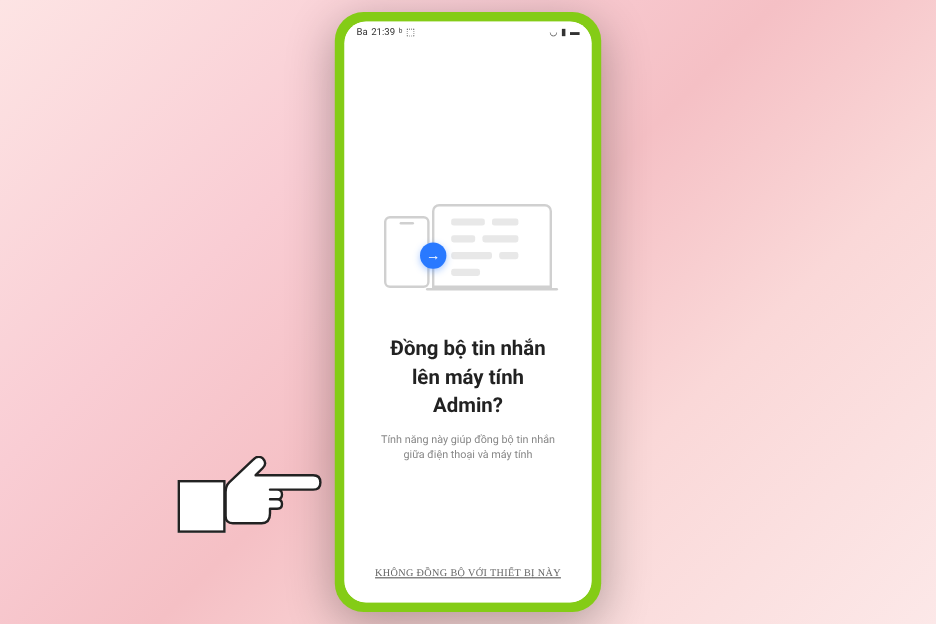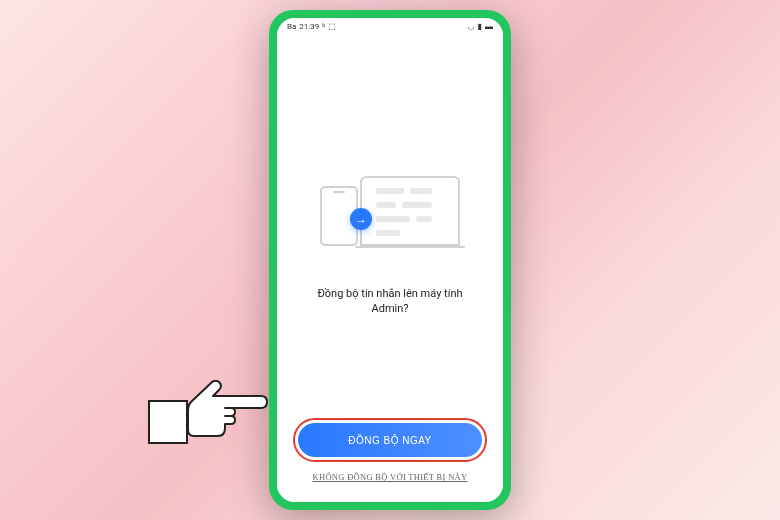--- a/index.html
+++ b/index.html
@@ -1,31 +1,31 @@
 <!DOCTYPE html>
 <html><head>
   <meta charset="utf-8">
   <style>
     * { margin: 0; padding: 0; box-sizing: border-box; }
     body { width: 780px; height: 520px; background: linear-gradient(135deg, #fde4e4 0%, #f9cdd4 30%, #f5c0c5 50%, #fad8d8 70%, #fce8e8 100%); display: flex; align-items: center; justify-content: center; font-family: -apple-system, BlinkMacSystemFont, "Segoe UI", Roboto, sans-serif; position: relative; overflow: hidden; }
-    .phone-frame { width: 242px; height: 500px; background: #22c55e; border-radius: 24px; padding: 8px; box-shadow: 0 10px 40px rgba(0,0,0,0.3); position: relative; }
+    .phone-frame { width: 222px; height: 500px; background: #84cc16; border-radius: 24px; padding: 8px; box-shadow: 0 10px 40px rgba(0,0,0,0.3); position: relative; }
     .phone-screen { width: 100%; height: 100%; background: #fff; border-radius: 18px; overflow: hidden; display: flex; flex-direction: column; }
     .status-bar { height: 16px; background: #fff; display: flex; align-items: center; justify-content: space-between; padding: 0 10px; font-size: 8px; color: #333; }
     .status-left { display: flex; align-items: center; gap: 3px; }
     .status-right { display: flex; align-items: center; gap: 3px; }
     .content-area { flex: 1; background: #fff; display: flex; flex-direction: column; align-items: center; justify-content: space-between; padding: 40px 16px 20px 16px; }
     .top-section { flex: 1; display: flex; flex-direction: column; align-items: center; justify-content: center; text-align: center; }
     .sync-illustration { width: 140px; height: 90px; margin-bottom: 30px; position: relative; }
     .laptop-shape { position: absolute; right: 0; top: 10px; width: 100px; height: 70px; border: 2px solid #d0d0d0; border-radius: 6px 6px 0 0; background: #fff; }
     .laptop-base { position: absolute; right: -5px; bottom: 8px; width: 110px; height: 2px; background: #d0d0d0; border-radius: 2px; }
     .doc-line { position: absolute; background: #e8e8e8; border-radius: 2px; height: 6px; }
     .phone-shape { position: absolute; left: 0; top: 20px; width: 38px; height: 60px; border: 2px solid #d0d0d0; border-radius: 5px; background: #fff; }
     .phone-notch { position: absolute; top: 3px; left: 50%; transform: translateX(-50%); width: 12px; height: 2px; background: #d0d0d0; border-radius: 1px; }
     .arrow-circle { position: absolute; left: 30px; top: 42px; width: 22px; height: 22px; background: #2979ff; border-radius: 50%; display: flex; align-items: center; justify-content: center; color: #fff; font-size: 12px; box-shadow: 0 2px 6px rgba(41,121,255,0.4); }
-    .title-text { font-size: 11px; color: #222; font-weight: 400; line-height: 1.4; margin-bottom: 10px; padding: 0 10px; }
+    .title-text { font-size: 17px; color: #222; font-weight: 700; line-height: 1.4; margin-bottom: 10px; padding: 0 10px; }
     .subtitle-text { font-size: 9px; color: #888; line-height: 1.4; padding: 0 10px; }
     .bottom-section { width: 100%; display: flex; flex-direction: column; align-items: center; gap: 10px; }
     .sync-button { width: 100%; height: 34px; background: linear-gradient(90deg, #2979ff 0%, #4e8fff 100%); border: none; border-radius: 17px; color: #fff; font-size: 10px; font-weight: 500; letter-spacing: 0.5px; cursor: pointer; }
     .button-highlight { position: relative; width: 100%; padding: 3px; border: 2.5px solid #e53935; border-radius: 22px; }
     .secondary-link { font-size: 8.5px; color: #666; text-decoration: underline; letter-spacing: 0.3px; cursor: pointer; font-family: Liberation Serif, serif; }
     .pointing-hand { position: absolute; left: 148px; top: 372px; width: 120px; height: 90px; pointer-events: none; }
     .hand-cuff { position: absolute; left: 0; bottom: 18px; width: 40px; height: 44px; background: #fff; border: 2px solid #222; }
     .hand-svg { position: absolute; left: 35px; top: 8px; }
   </style>
 </head>
@@ -62,26 +62,24 @@
             <div class="doc-line" style="top:52px; left:14px; width:24px;"></div>
           </div>
           <div class="laptop-base"></div>
           <div class="phone-shape">
             <div class="phone-notch"></div>
           </div>
           <div class="arrow-circle">→</div>
         </div>
 
         <div class="title-text">Đồng bộ tin nhắn lên máy tính Admin?</div>
+        <div class="subtitle-text">Tính năng này giúp đồng bộ tin nhắn giữa điện thoại và máy tính</div>
       </div>
 
       <div class="bottom-section">
-        <div class="button-highlight">
-          <button class="sync-button">ĐỒNG BỘ NGAY</button>
-        </div>
         <a class="secondary-link">KHÔNG ĐỒNG BỘ VỚI THIẾT BỊ NÀY</a>
       </div>
     </div>
   </div>
 </div>
 
 <div class="pointing-hand">
   <div class="hand-cuff"></div>
   <svg class="hand-svg" width="90" height="70" viewBox="0 0 90 70">
     <path d="M 5 30 L 5 50 Q 5 56 11 56 L 35 56 Q 42 56 42 48 L 42 44 L 48 44 Q 52 44 52 40 Q 52 36 48 36 L 42 36 L 48 36 Q 52 36 52 32 Q 52 28 48 28 L 42 28 L 78 28 Q 84 28 84 22 Q 84 16 78 16 L 30 16 L 36 10 Q 40 6 36 2 Q 32 -1 28 3 L 8 22 Q 5 25 5 30 Z" fill="#fff" stroke="#222" stroke-width="2" stroke-linejoin="round"></path>

